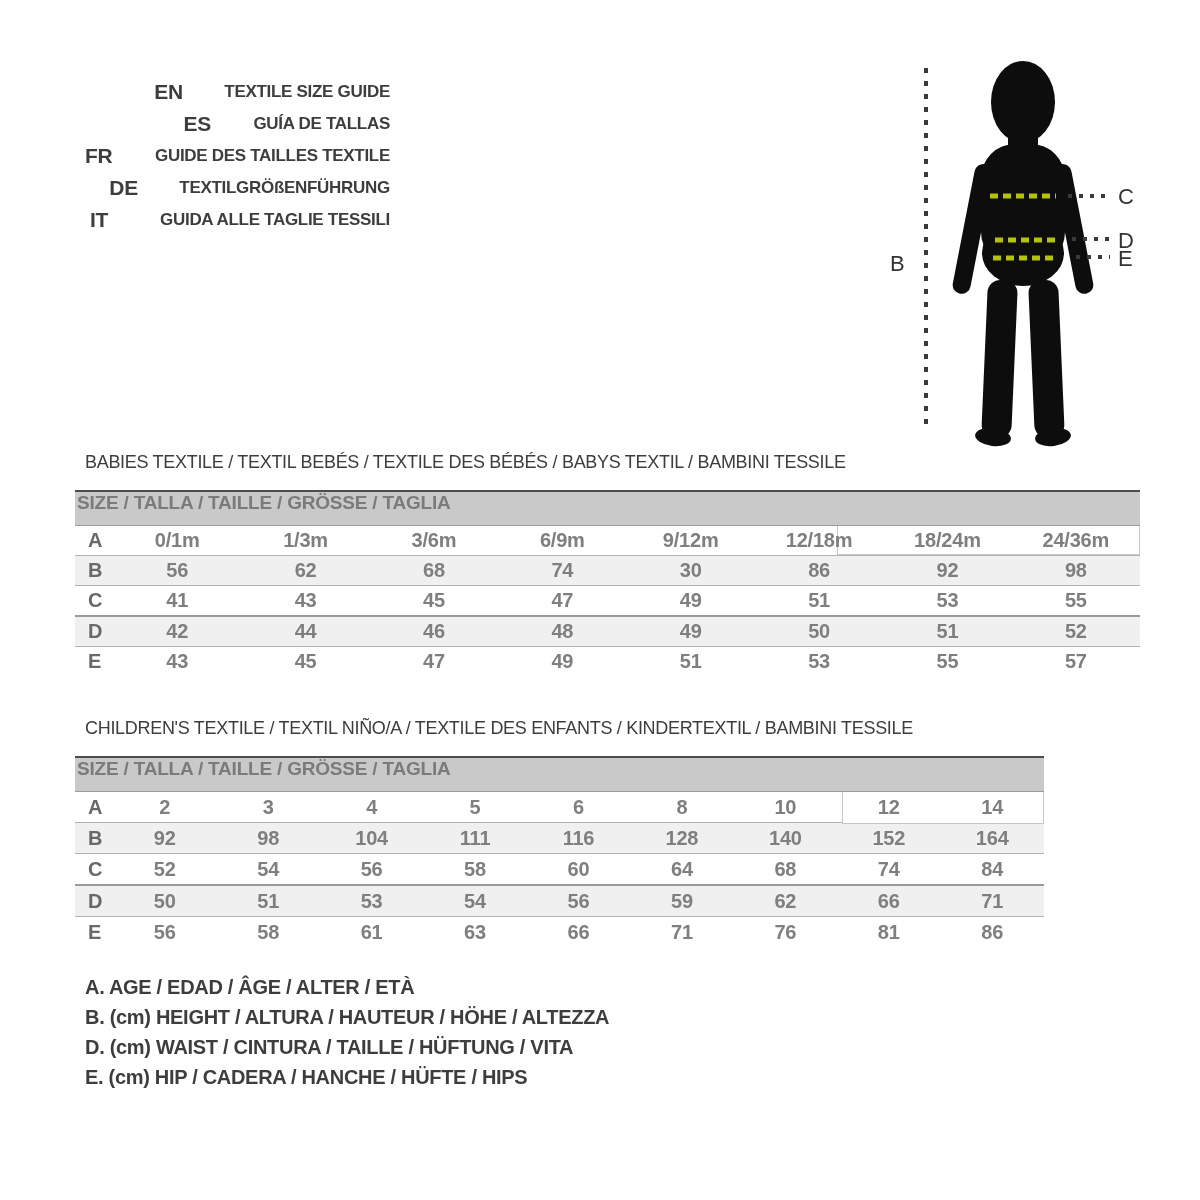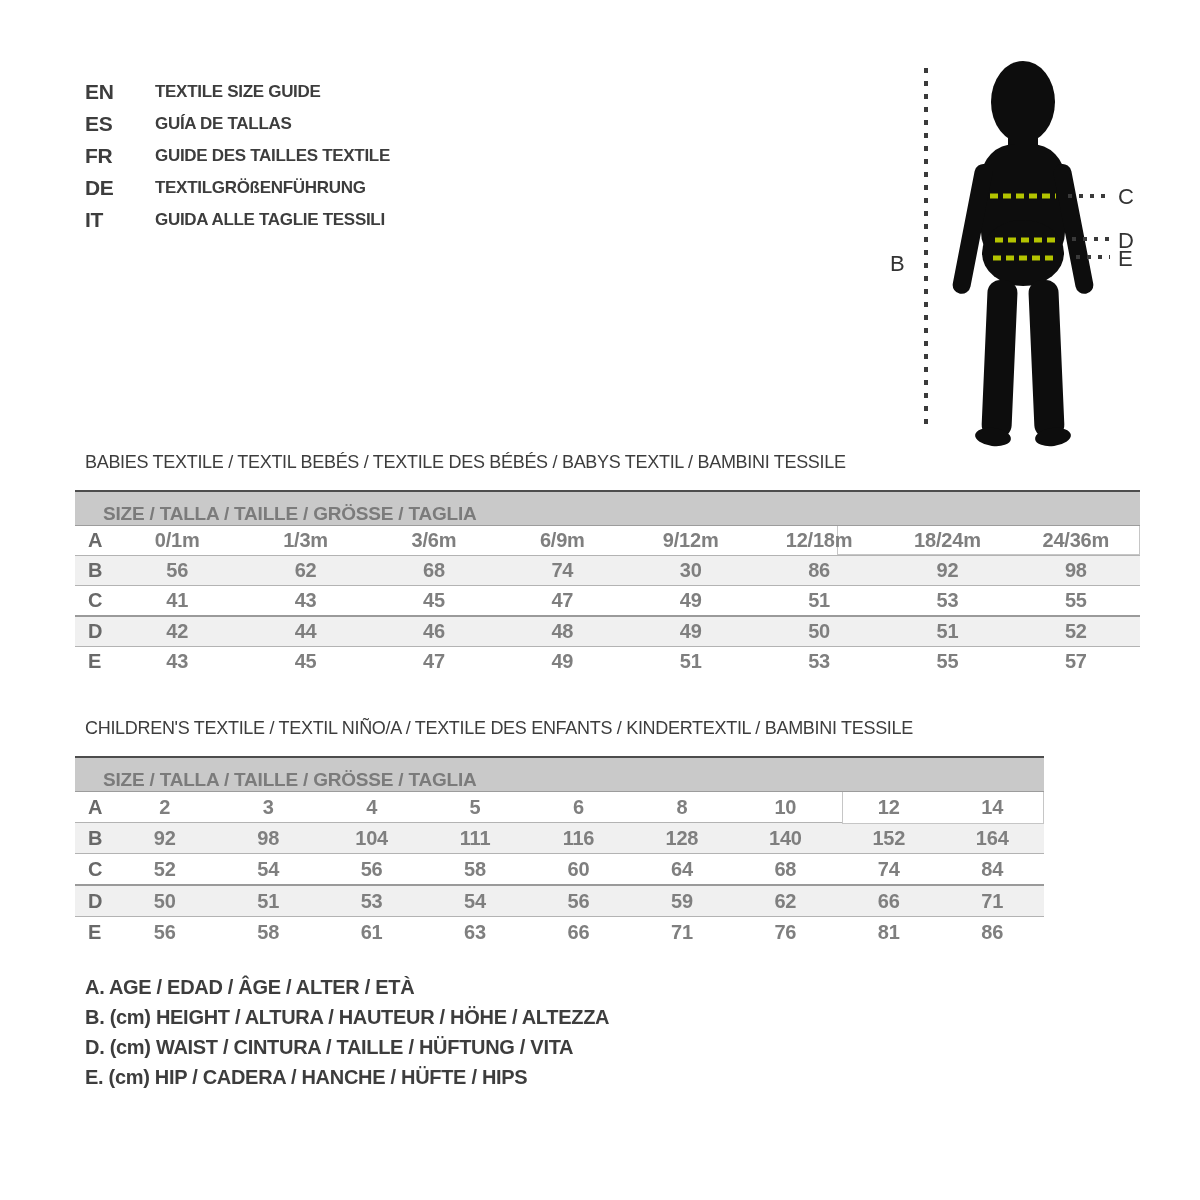--- a/index.html
+++ b/index.html
@@ -2,35 +2,35 @@
 <html style="--text-dark: #3d3d3d; --text-gray: #7f7f7f; --header-bg: #c9c9c9; --header-text: #7b7b7b; --stripe-bg: #f0f0f0; --border-dark: #4d4d4d; --separator: #b3b3b3;"><head>
 <meta charset="utf-8">
 <style>
   html,body{margin:0;padding:0;background:#fff;}
   .canvas{
     position:relative;width:1200px;height:1200px;background:#fff;overflow:hidden;
     font-family:"Liberation Sans",sans-serif;color:var(--text-dark,#3d3d3d);
   }
   
   .lang-block{position:absolute;left:85px;top:76px;}
-  .lang-row{display:flex;height:32px;align-items:center;}
+  .lang-row{display:flex;height:32px;align-items:center;justify-content:flex-end;}
   .lang-code{width:70px;font-size:21px;font-weight:700;letter-spacing:-0.3px;color:var(--text-dark,#3d3d3d);}
   .lang-label{font-size:17px;font-weight:700;letter-spacing:-0.3px;white-space:nowrap;color:var(--text-dark,#3d3d3d);}
   
   .figure{position:absolute;left:860px;top:40px;}
   .figure text{font-family:"Liberation Sans",sans-serif;font-size:22px;fill:#333;}
   
   .section-title{position:absolute;left:85px;font-size:18px;font-weight:400;letter-spacing:-0.3px;white-space:nowrap;color:var(--text-dark,#3d3d3d);}
   .babies-title{top:452px;}
   .children-title{top:718px;}
   
   .size-table{position:absolute;left:75px;border-top:2px solid var(--border-dark,#4d4d4d);background:#fff;}
   .babies-table{top:490px;width:1065px;}
   .children-table{top:756px;width:969px;}
-  .thead{height:34px;background:var(--header-bg,#c9c9c9);border-bottom:1px solid #9c9c9c;display:flex;align-items:flex-end;padding-left:28px;box-sizing:border-box;position:relative;z-index:2;}
+  .thead{height:34px;background:var(--header-bg,#c9c9c9);border-bottom:1px solid #9c9c9c;display:flex;align-items:flex-start;padding-left:2px;box-sizing:border-box;position:relative;z-index:2;}
   .thead span{font-size:19px;font-weight:700;letter-spacing:-0.2px;color:var(--header-text,#7b7b7b);}
   .trow{display:flex;height:29px;align-items:center;border-bottom:1px solid var(--separator,#b3b3b3);}
   .children-table .trow{height:30px;}
   .trow:last-child{border-bottom:none;}
   .trow.stripe{background:var(--stripe-bg,#f0f0f0);}
   .trow.heavy{border-bottom:2px solid #9a9a9a;}
   .tlabel{width:38px;padding-left:13px;box-sizing:border-box;font-size:20px;font-weight:700;color:#696969;position:relative;z-index:3;}
   .tcell{flex:1;text-align:center;font-size:20px;font-weight:700;letter-spacing:-0.2px;color:var(--text-gray,#7f7f7f);position:relative;z-index:3;}
   .overlay-box{position:absolute;background:#fff;border:1px solid #c6c6c6;z-index:1;box-sizing:border-box;}
   .babies-overlay{left:762px;top:29px;width:303px;height:34px;}

